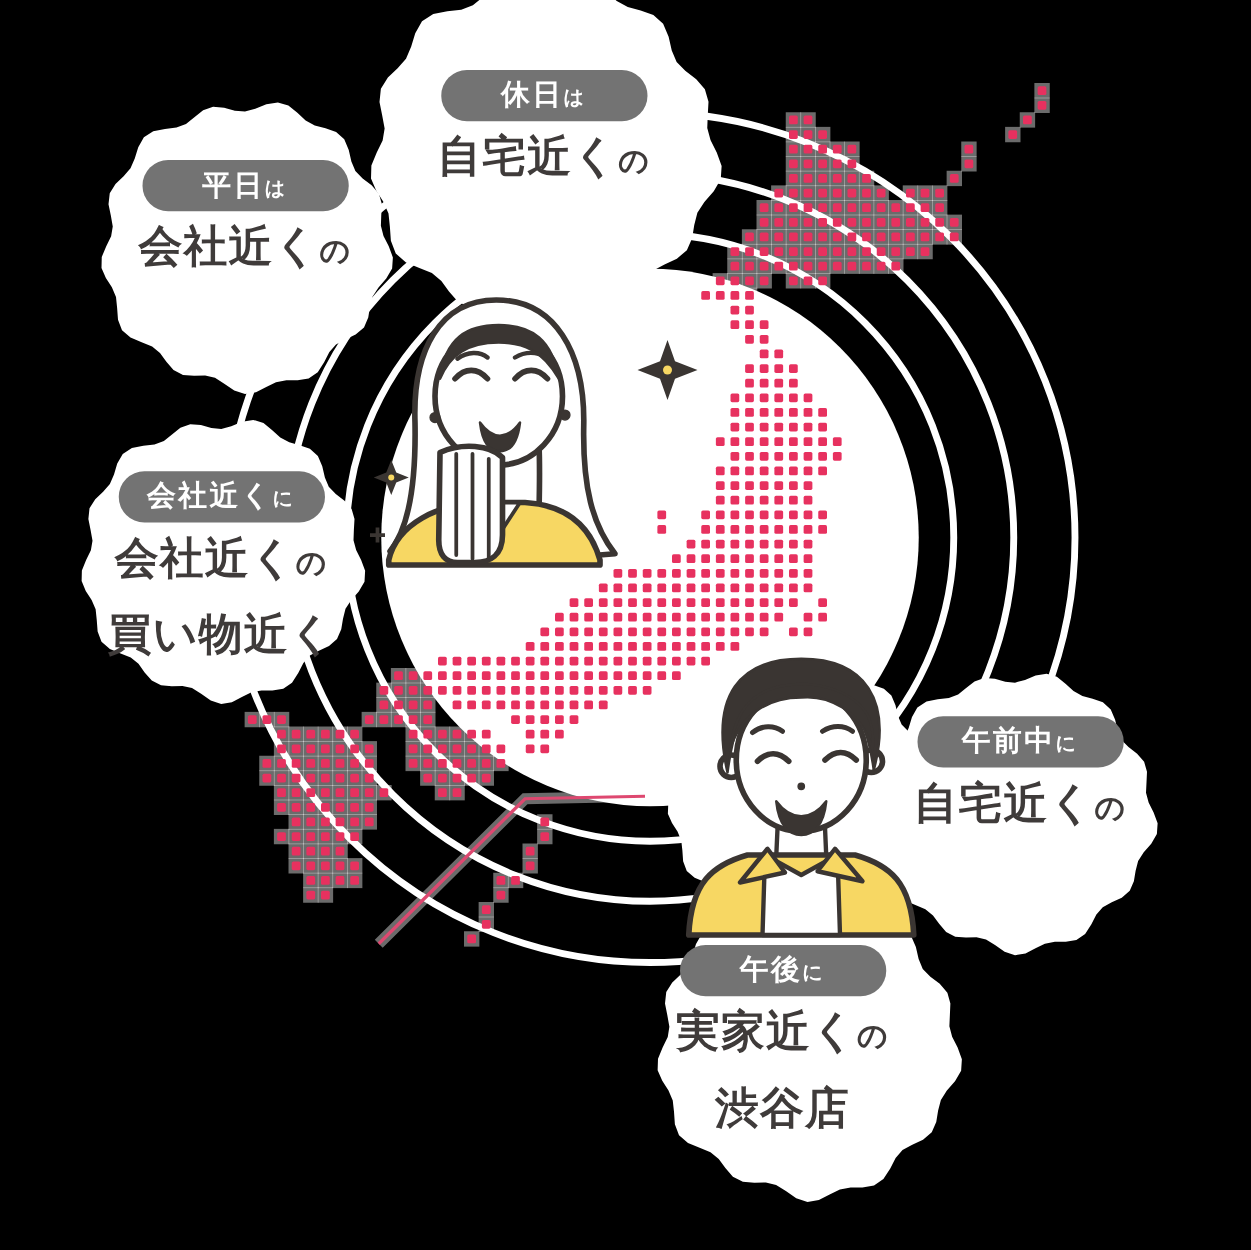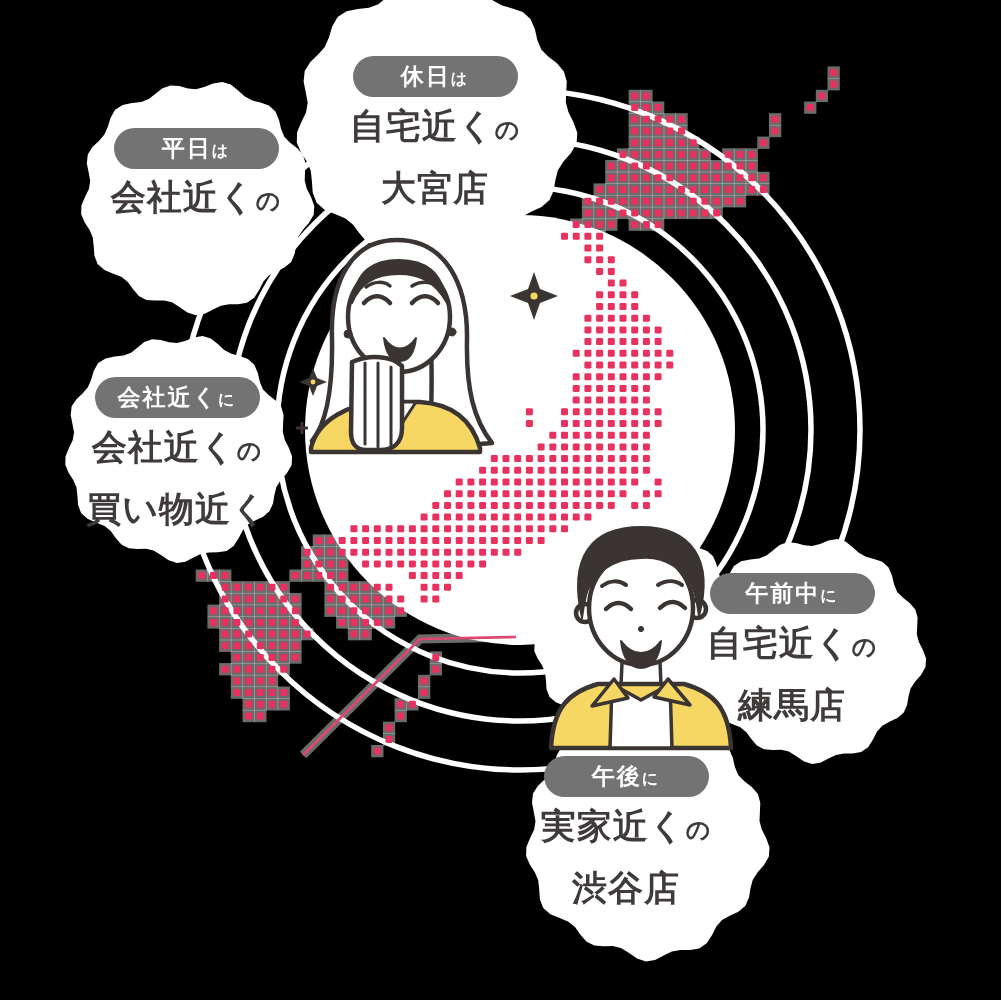--- a/index.html
+++ b/index.html
@@ -8,21 +8,21 @@
   .stage svg{position:absolute;left:0;top:0;}
   .bubble{position:absolute;width:264px;text-align:center;color:#3F3B3A;z-index:5;}
   .badge{display:inline-block;width:165px;height:41px;line-height:41px;border-radius:21px;
          background:#737373;color:#fff;font-size:23px;font-weight:700;letter-spacing:2px;}
   .badge .particle{font-size:16px;font-weight:700;}
   .bline{font-size:35px;font-weight:700;line-height:58px;letter-spacing:1px;white-space:nowrap;}
   .bline .small{font-size:24px;}
   .b-omiya  {left:303px;top:56px;}
   .b-ginza  {left:64px;top:128px;font-family:Liberation Serif, serif;}
   .b-namba  {left:45px;top:377px;}
-  .b-nerima {left:660px;top:573px;}
+  .b-nerima {left:684px;top:573px;}
   .b-shibuya{left:494px;top:756px;}
 </style>
 </head>
 <body>
 
 <div class="stage">
   <svg id="scene" width="1001" height="1000" viewBox="0 0 1001 1000">
       <rect x="0" y="0" width="1001" height="1000" fill="#000000"></rect>
       <circle cx="520" cy="430" r="243" fill="none" stroke="#FFFFFF" stroke-width="5.5"></circle>
       <circle cx="520" cy="430" r="291" fill="none" stroke="#FFFFFF" stroke-width="5.5"></circle>
@@ -1131,38 +1131,36 @@
         <path d="M551,748 C553,706 570,692 598,684 L684,684 C712,692 729,706 731,748 Z" fill="#F7D763"></path>
         <path d="M612,684 L641,700 L670,684 L672,748 L610,748 Z" fill="#fff" stroke-width="3.5"></path>
         <path d="M614,679 L592,706 L628,698 Z" fill="#F7D763" stroke-width="3.5"></path>
         <path d="M668,679 L690,705 L654,697 Z" fill="#F7D763" stroke-width="3.5"></path>
       </g>
     </svg>
 
   <div class="bubble b-omiya">
     <div class="badge"><span>休日</span><span class="particle">は</span></div>
     <div class="bline"><span>自宅近く</span><span class="small">の</span></div>
-    <div class="bline"><span>大宮店</span></div>
   </div>
 
   <div class="bubble b-ginza">
     <div class="badge"><span>平日</span><span class="particle">は</span></div>
     <div class="bline"><span>会社近く</span><span class="small">の</span></div>
   </div>
 
   <div class="bubble b-namba">
     <div class="badge"><span>会社近く</span><span class="particle">に</span></div>
     <div class="bline"><span>会社近く</span><span class="small">の</span></div>
     <div class="bline"><span>買い物近く</span></div>
   </div>
 
   <div class="bubble b-nerima">
     <div class="badge"><span>午前中</span><span class="particle">に</span></div>
     <div class="bline"><span>自宅近く</span><span class="small">の</span></div>
-    <div class="bline"><span>練馬店</span></div>
   </div>
 
   <div class="bubble b-shibuya">
     <div class="badge"><span>午後</span><span class="particle">に</span></div>
     <div class="bline"><span>実家近く</span><span class="small">の</span></div>
     <div class="bline"><span>渋谷店</span></div>
   </div>
 </div>
 
 </body></html>

